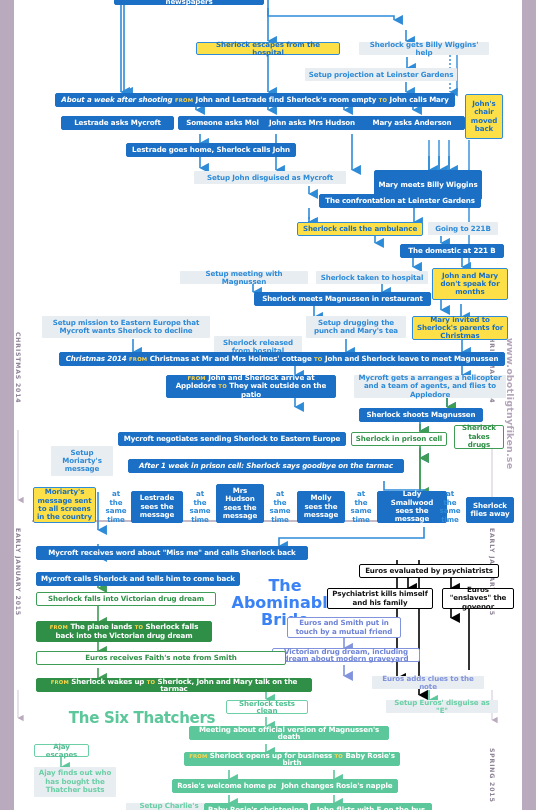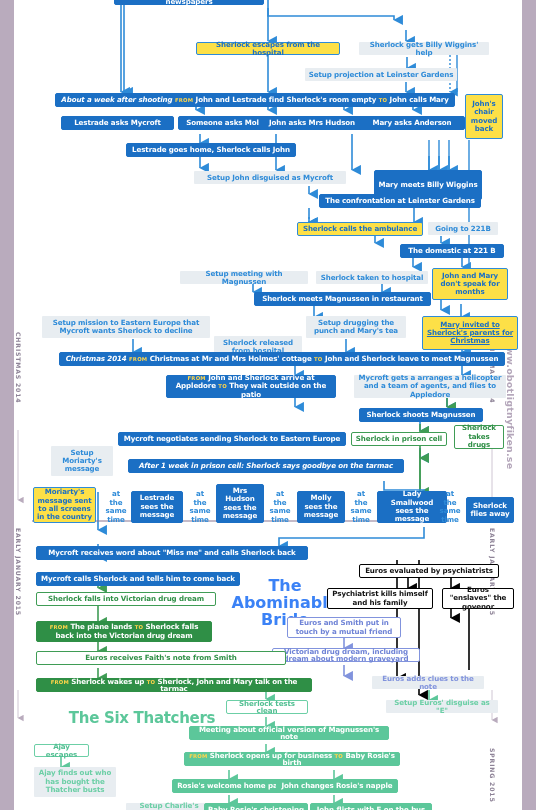--- a/index.html
+++ b/index.html
@@ -292,21 +292,21 @@
 
     <div class="bx v-bluesoft" style="left:28px;top:316px;width:168px;height:22px;line-height:1.15;">
         <span class="t">Setup mission to Eastern Europe that Mycroft wants Sherlock to decline</span>
       </div>
     <div class="bx v-bluesoft" style="left:200px;top:336px;width:88px;height:22px;line-height:1.15;">
         <span class="t">Sherlock released from hospital</span>
       </div>
     <div class="bx v-bluesoft" style="left:292px;top:316px;width:100px;height:22px;line-height:1.15;">
         <span class="t">Setup drugging the punch and Mary's tea</span>
       </div>
-    <div class="bx v-blueline" style="left:408px;top:316px;width:96px;height:34px;line-height:1.15;text-decoration:underline;">
+    <div class="bx v-blueline" style="left:398px;top:316px;width:96px;height:24px;line-height:1.15;">
         <span class="t">Mary invited to Sherlock's parents for Christmas</span>
       </div>
 
     <div class="bx v-bluefill" style="left:45px;top:352px;width:446px;height:14px;">
       <span class="t">
         <span class="em">Christmas 2014</span>
         <span class="from">FROM</span>
         <span>Christmas at Mr and Mrs Holmes' cottage</span>
         <span class="to">TO</span>
         <span>John and Sherlock leave to meet Magnussen</span>
@@ -430,21 +430,21 @@
         <span class="t">Euros adds clues to the note</span>
       </div>
     <div class="bx v-mintline" style="left:212px;top:700px;width:82px;height:14px;">
         <span class="t">Sherlock tests clean</span>
       </div>
     <div class="bx v-mintsoft" style="left:372px;top:700px;width:112px;height:13px;">
         <span class="t">Setup Euros' disguise as "E"</span>
       </div>
 
     <div class="bx v-mintfill" style="left:175px;top:726px;width:200px;height:14px;">
-        <span class="t">Meeting about official version of Magnussen's note</span>
+        <span class="t">Meeting about official version of Magnussen's death</span>
       </div>
     <div class="bx v-mintline" style="left:20px;top:744px;width:55px;height:13px;">
         <span class="t">Ajay escapes</span>
       </div>
     <div class="bx v-mintfill" style="left:170px;top:752px;width:216px;height:14px;">
       <span class="t">
         <span class="from">FROM</span>
         <span>Sherlock opens up for business</span>
         <span class="to">TO</span>
         <span>Baby Rosie's birth</span>

